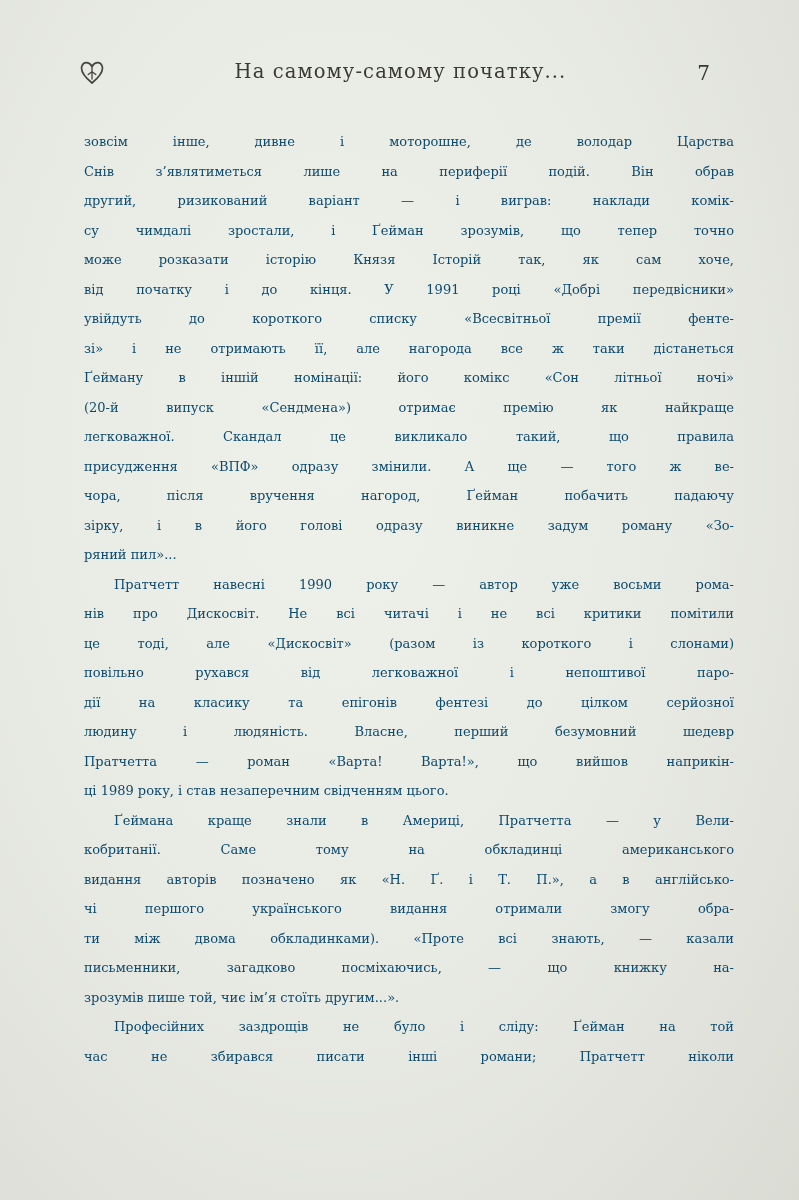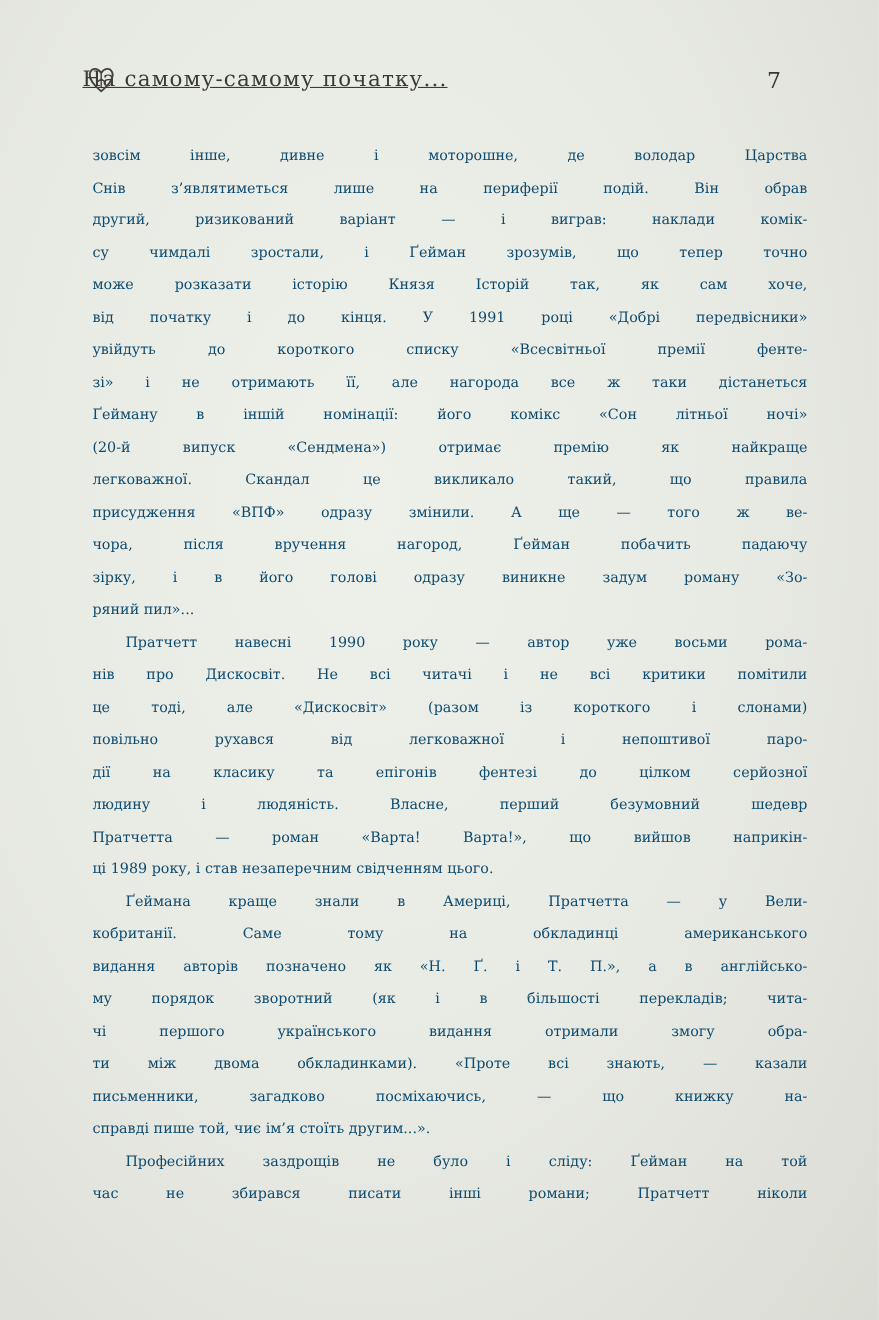--- a/index.html
+++ b/index.html
@@ -7,22 +7,22 @@
     width: 799px; height: 1200px; overflow: hidden;
     background: radial-gradient(ellipse at 42% 38%, #eef0ea 0%, #e8eae4 50%, #dadcd4 100%);
     font-family: "DejaVu Serif", "Liberation Serif", serif;
     color: #37362f;
   }
   .page { position: relative; width: 799px; height: 1200px; }
 
   .page-header { position: absolute; top: 60px; left: 75px; right: 73px; height: 32px; }
   .ornament { position: absolute; left: 4px; top: 0; width: 26px; height: 26px; }
   .running-title {
-    display: block; text-align: left;
-    font-size: 19.5px; letter-spacing: 1.1px; color: #3b3a33; text-decoration: underline;
+    display: block; text-align: center;
+    font-size: 19.5px; letter-spacing: 1.1px; color: #3b3a33;
   }
   .page-number { position: absolute; right: 16px; top: 1px; font-size: 20px; color: #37362f; }
 
   .text-block {
     position: absolute; top: 127px; left: 84px; width: 650px;
     font-size: 13px; line-height: 29.5px; color: #0c4a6e;
   }
   .line { text-align: justify; -moz-text-align-last: justify; text-align-last: justify; }
   .line.end { -moz-text-align-last: left; text-align-last: left; }
   .line.indent { text-indent: 30px; }
@@ -63,21 +63,20 @@
       <div class="line"><span>нів про Дискосвіт. Не всі читачі і не всі критики помітили</span></div>
       <div class="line"><span>це тоді, але «Дискосвіт» (разом із короткого і слонами)</span></div>
       <div class="line"><span>повільно рухався від легковажної і непоштивої паро-</span></div>
       <div class="line"><span>дії на класику та епігонів фентезі до цілком серйозної</span></div>
       <div class="line"><span>людину і людяність. Власне, перший безумовний шедевр</span></div>
       <div class="line"><span>Пратчетта — роман «Варта! Варта!», що вийшов наприкін-</span></div>
       <div class="line end"><span>ці 1989 року, і став незаперечним свідченням цього.</span></div>
       <div class="line indent"><span>Ґеймана краще знали в Америці, Пратчетта — у Вели-</span></div>
       <div class="line"><span>кобританії. Саме тому на обкладинці американського</span></div>
       <div class="line"><span>видання авторів позначено як «Н. Ґ. і Т. П.», а в англійсько-</span></div>
-      <div class="line"><span>му порядок зворотний (як і в більшості перекладів; чита-</span></div>
       <div class="line"><span>чі першого українського видання отримали змогу обра-</span></div>
       <div class="line"><span>ти між двома обкладинками). «Проте всі знають, — казали</span></div>
       <div class="line"><span>письменники, загадково посміхаючись, — що книжку </span><span class="it">на-</span></div>
-      <div class="line end"><span class="it">справді</span><span> пише той, чиє ім’я стоїть другим...».</span></div>
+      <div class="line end"><span class="it">зрозумів</span><span> пише той, чиє ім’я стоїть другим...».</span></div>
       <div class="line indent"><span>Професійних заздрощів не було і сліду: Ґейман на той</span></div>
       <div class="line"><span>час не збирався писати інші романи; Пратчетт ніколи</span></div>
     </main>
 </div>
 
 </body></html>

